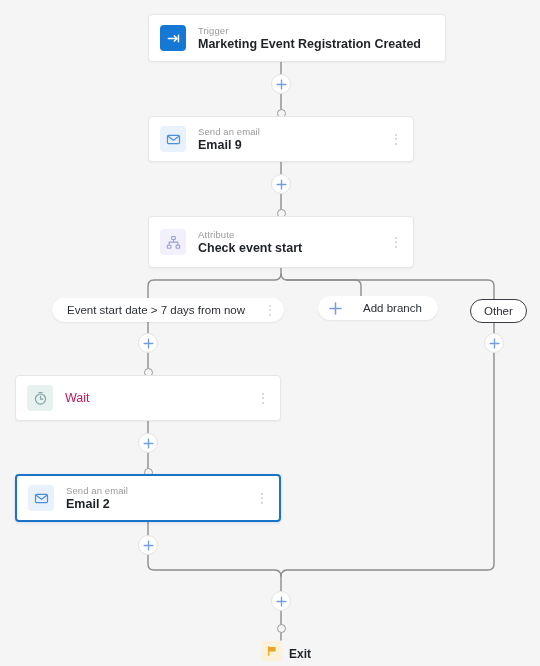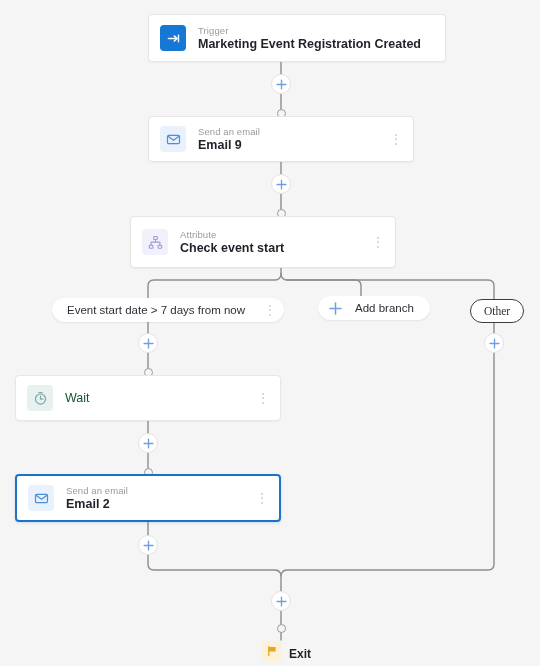--- a/index.html
+++ b/index.html
@@ -70,21 +70,21 @@
   .node-title {
     font-size: 12.5px;
     color: #1f2329;
     line-height: 15px;
     font-weight: 600;
     white-space: nowrap;
     overflow: hidden;
     text-overflow: ellipsis;
   }
   .node-title.muted {
-    color: #14532d;
+    color: #be185d;
     font-weight: 400;
   }
   .kebab {
     flex: 0 0 auto;
     width: 14px;
     height: 20px;
     display: flex;
     flex-direction: column;
     align-items: center;
     justify-content: center;
@@ -150,21 +150,21 @@
     color: #2b2f36;
     gap: 12px;
   }
   .pill-condition .kebab i { background: #cfd2d8; }
   .pill-add {
     padding: 0 15px 0 10px;
     border: 1px solid #ffffff;
     box-shadow: 0 1px 2px rgba(0,0,0,0.07);
     font-size: 11.5px;
     color: #2b2f36;
-    gap: 13px;
+    gap: 21px;
   }
   .pill-other {
     padding: 0 13px;
     border: 1.5px solid #3b3f45;
     font-size: 11.5px;
     color: #2b2f36;
   }
 
   
   .exit-node {
@@ -259,21 +259,21 @@
     </div>
   </div>
 
   <div class="plus-btn" style="left:281px; top:184px;">
     <svg width="11" height="11" viewBox="0 0 12 12">
       <path d="M6 1.2 V10.8 M1.2 6 H10.8" stroke="#6f9fe0" stroke-width="1.5" stroke-linecap="round"></path>
     </svg>
   </div>
   <div class="port" style="left:281px; top:213px;"></div>
 
-  <div class="node-card" style="left:130px; top:216px; width:266px; height:52px;justify-content:space-between;">
+  <div class="node-card" style="left:148px; top:216px; width:266px; height:52px;justify-content:space-between;">
     <div class="node-icon" style="background:#f1f0fb;">
       <svg width="15" height="15" viewBox="0 0 16 16">
         <rect x="6.1" y="1.6" width="3.8" height="3.2" rx="0.6" fill="none" stroke="#9a9ed6" stroke-width="1.2"></rect>
         <rect x="1.4" y="10.9" width="3.8" height="3.2" rx="0.6" fill="none" stroke="#9a9ed6" stroke-width="1.2"></rect>
         <rect x="10.8" y="10.9" width="3.8" height="3.2" rx="0.6" fill="none" stroke="#9a9ed6" stroke-width="1.2"></rect>
         <path d="M8 4.8 V7.6 M3.3 10.9 V7.6 H12.7 V10.9" fill="none" stroke="#9a9ed6" stroke-width="1.2" stroke-linecap="round" stroke-linejoin="round"></path>
       </svg>
     </div>
     <div class="node-text">
       <div class="node-kicker">Attribute</div>
@@ -297,21 +297,21 @@
 
   <div class="pill pill-add" style="left:318px; top:296px;">
     <span style="display:flex;">
       <svg width="13" height="13" viewBox="0 0 12 12">
         <path d="M6 0.9 V11.1 M0.9 6 H11.1" stroke="#6f9fe0" stroke-width="1.4" stroke-linecap="round"></path>
       </svg>
     </span>
     <span>Add branch</span>
   </div>
 
-  <div class="pill pill-other" style="left:470px; top:299px;font-family:Liberation Serif, serif;">
+  <div class="pill pill-other" style="left:470px; top:299px;">
     <span>Other</span>
   </div>
 
   <div class="plus-btn" style="left:148px; top:343px;">
     <svg width="11" height="11" viewBox="0 0 12 12">
       <path d="M6 1.2 V10.8 M1.2 6 H10.8" stroke="#6f9fe0" stroke-width="1.5" stroke-linecap="round"></path>
     </svg>
   </div>
   <div class="port" style="left:148px; top:372px;"></div>
 

